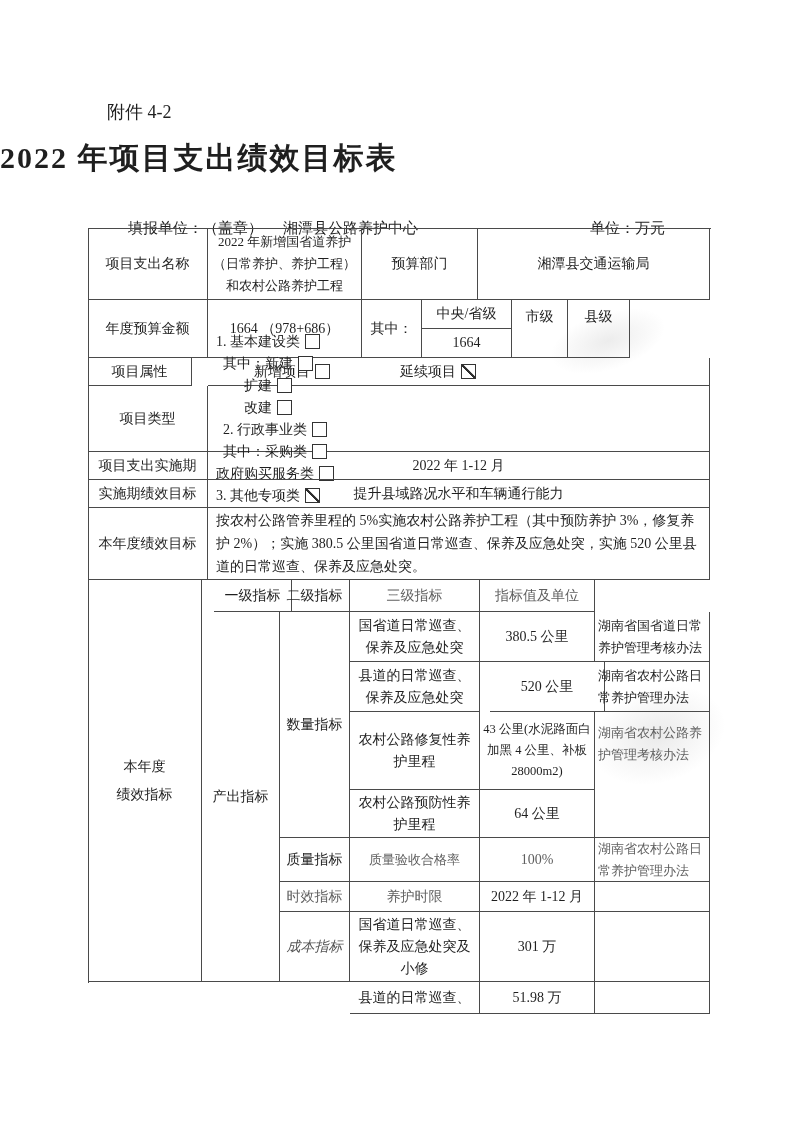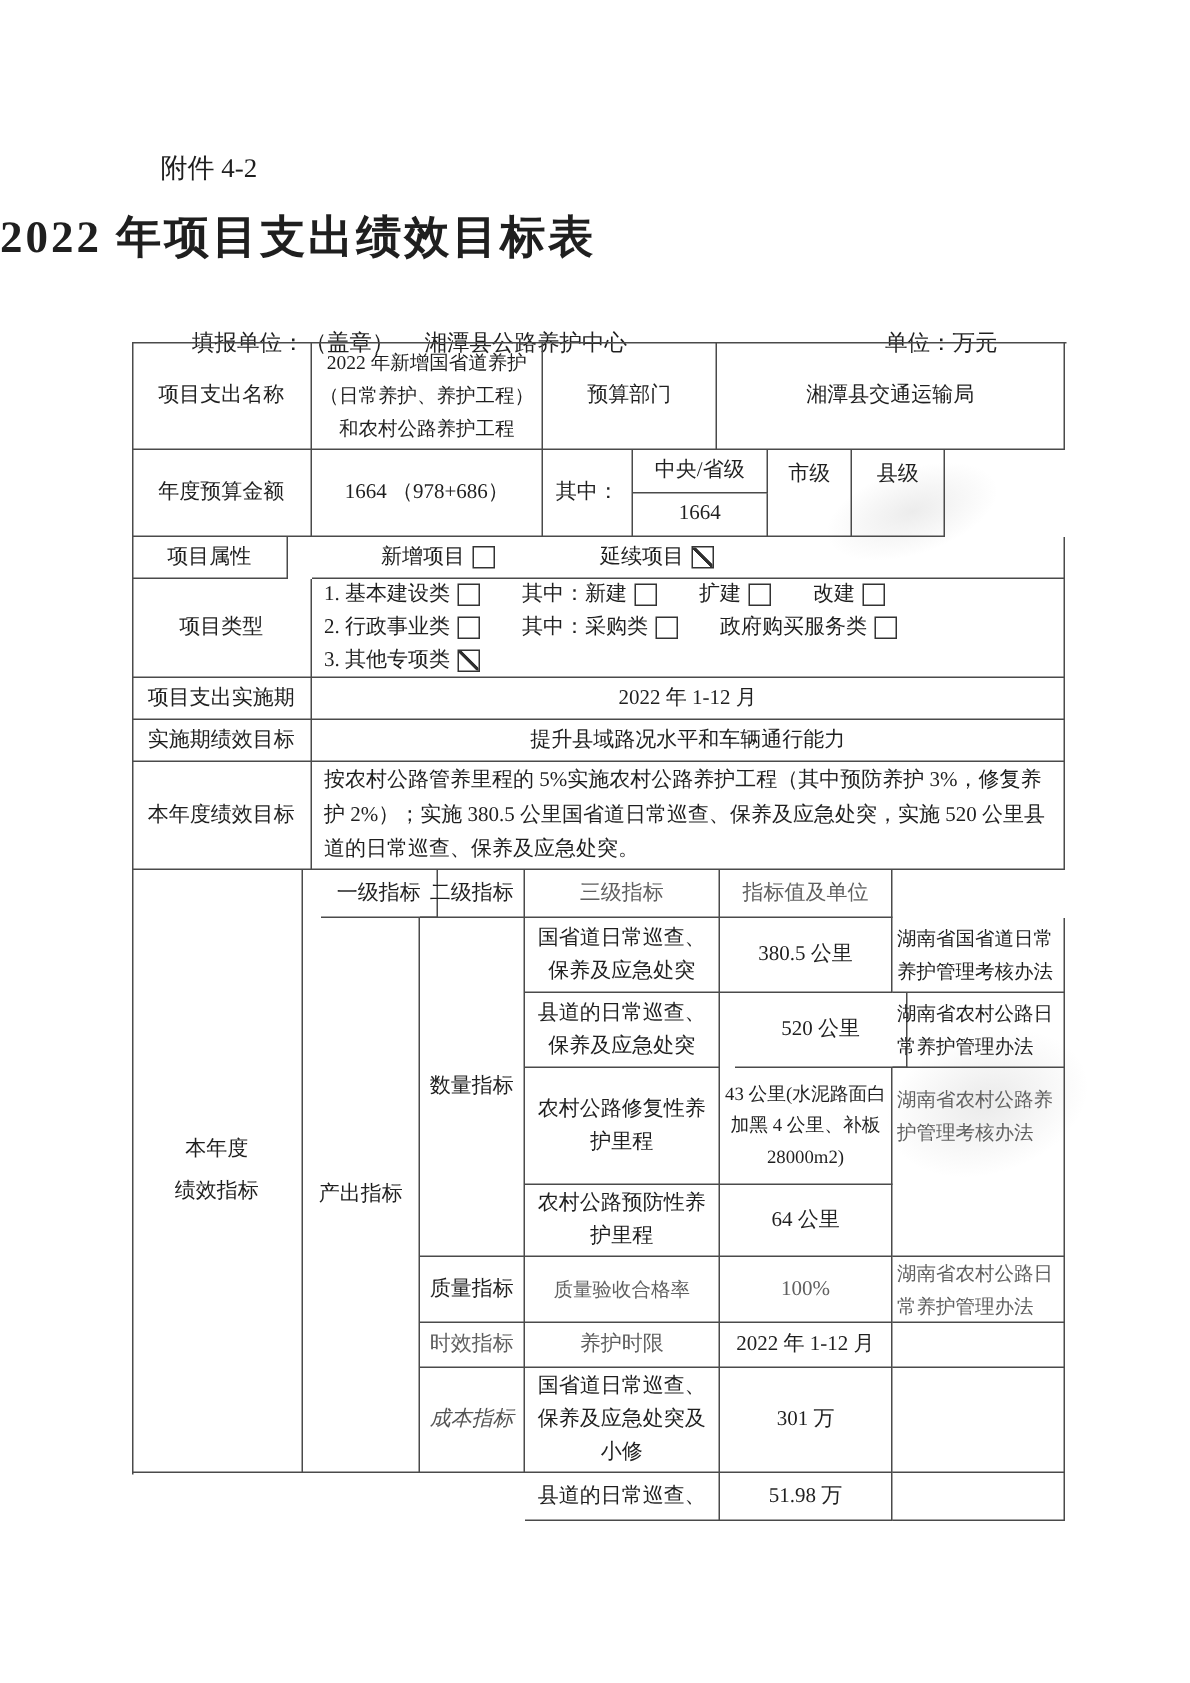--- a/index.html
+++ b/index.html
@@ -31,21 +31,21 @@
   .small{font-size:13px;}
   .xsmall{font-size:12.5px;line-height:21px;}
   .cost-label{font-style:italic;color:#555;}
   .cb{
     display:inline-block;width:13px;height:13px;flex:none;
     border:1px solid #333;margin-left:5px;vertical-align:-2px;background:#fff;
   }
   .cb.on{
     background:linear-gradient(to top right,transparent 44%,#2e2e2e 46%,#2e2e2e 56%,transparent 58%);
   }
-  .cbrow{display:flex;align-items:center;column-gap:28px;}
+  .cbrow{display:flex;align-items:center;column-gap:28px;flex-direction:column;}
   .cbitem{display:flex;align-items:center;}
   .wm{position:absolute;pointer-events:none;}
   #wm-1{left:548px;top:312px;width:120px;height:58px;transform:rotate(-18deg);
         background:radial-gradient(ellipse at center,rgba(110,110,110,0.13),transparent 70%);}
   #wm-2{left:588px;top:688px;width:140px;height:95px;transform:rotate(-18deg);
         background:radial-gradient(ellipse at center,rgba(110,110,110,0.14),transparent 70%);}
 </style>
 </head>
 <body>
 

